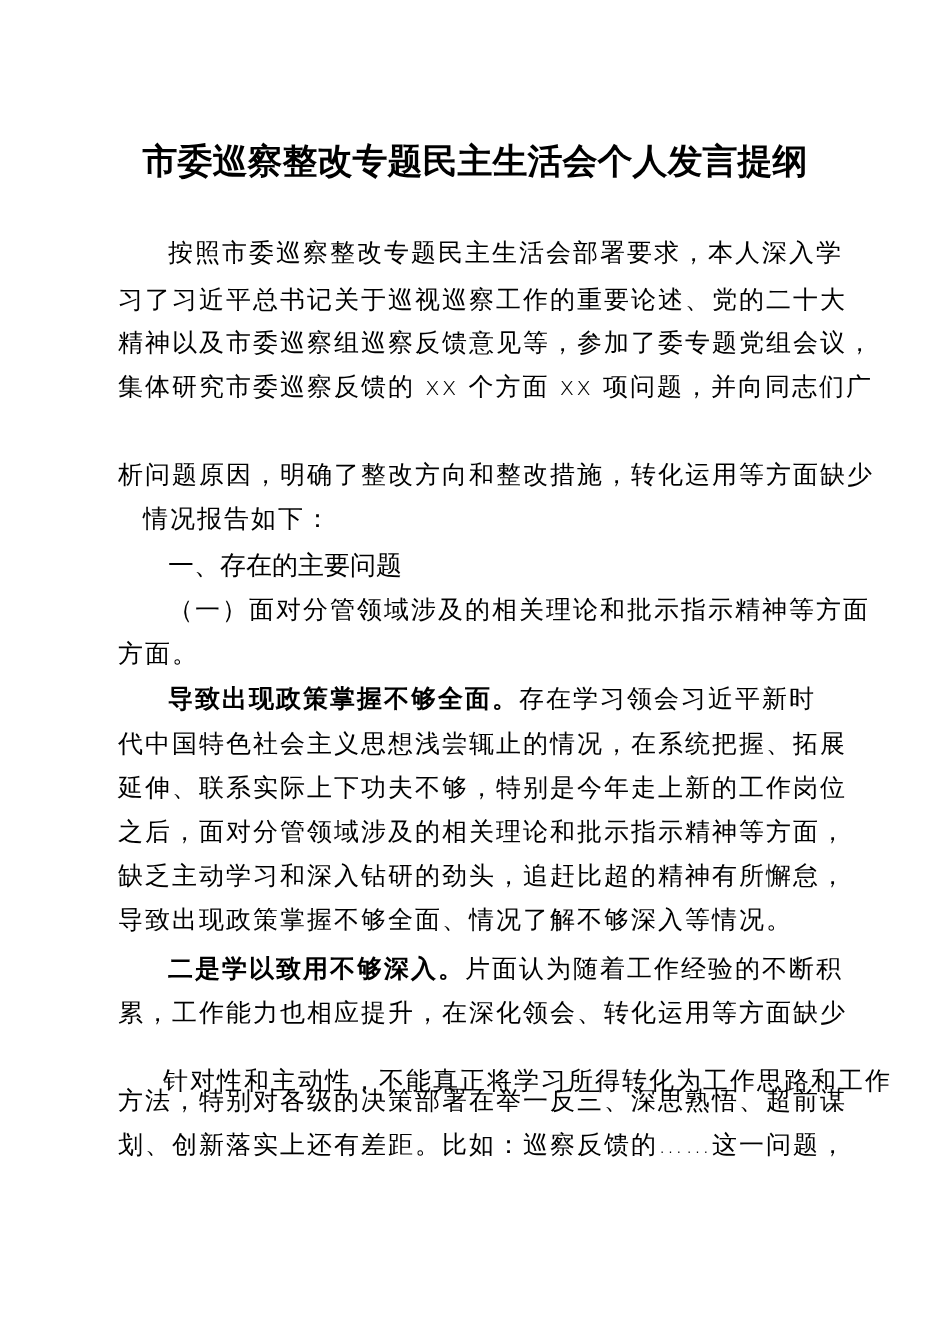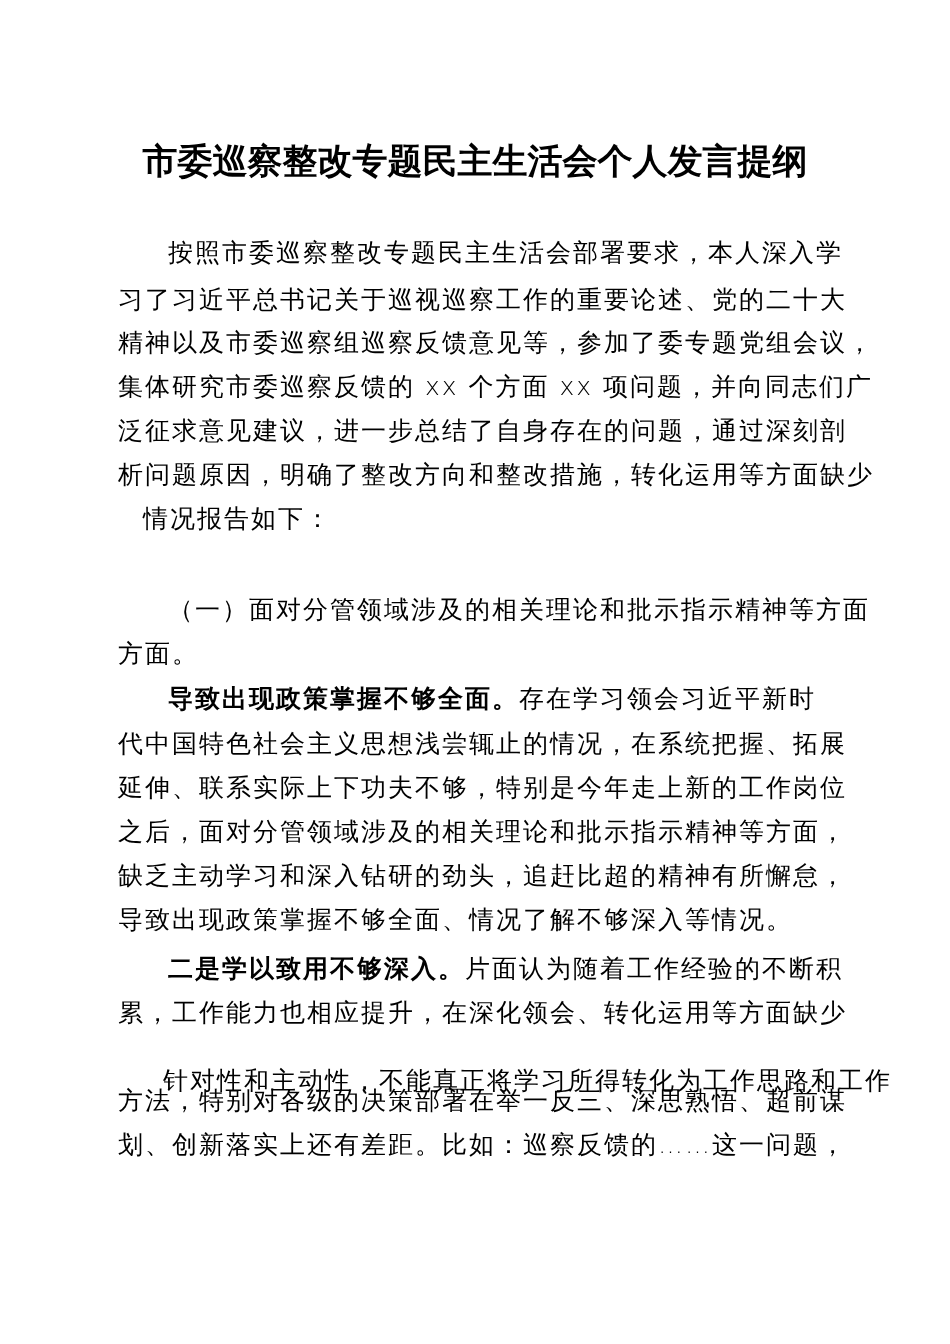--- a/index.html
+++ b/index.html
@@ -65,24 +65,24 @@
 <body>
 
 <div class="page">
 
   <div class="title">市委巡察整改专题民主生活会个人发言提纲</div>
 
   <div class="line indent" style="top:236px;">按照市委巡察整改专题民主生活会部署要求，本人深入学</div>
   <div class="line" style="top:283px;text-align:right;">习了习近平总书记关于巡视巡察工作的重要论述、党的二十大</div>
   <div class="line" style="top:326px;">精神以及市委巡察组巡察反馈意见等，参加了委专题党组会议，</div>
   <div class="line" style="top:370px;">集体研究市委巡察反馈的 xx 个方面 xx 项问题，并向同志们广</div>
-  <div class="line" style="top:414px;">泛征求意见建议，进一步总结了自身存在的问题，通过深刻剖</div>
   <div class="line" style="top:458px;">析问题原因，明确了整改方向和整改措施，转化运用等方面缺少</div>
   <div class="line" style="top:502px;margin-left:25px;">情况报告如下：</div>
 
+  <div class="line indent heading1" style="top:548px;">一、存在的主要问题</div>
 
   <div class="line indent" style="top:593px;">（一）面对分管领域涉及的相关理论和批示指示精神等方面</div>
   <div class="line" style="top:637px;">方面。</div>
 
   <div class="line indent" style="top:682px;">
     <span class="lead">导致出现政策掌握不够全面。</span><span>存在学习领会习近平新时</span>
   </div>
   <div class="line" style="top:727px;text-align:center;">代中国特色社会主义思想浅尝辄止的情况，在系统把握、拓展</div>
   <div class="line" style="top:771px;">延伸、联系实际上下功夫不够，特别是今年走上新的工作岗位</div>
   <div class="line" style="top:815px;">之后，面对分管领域涉及的相关理论和批示指示精神等方面，</div>

